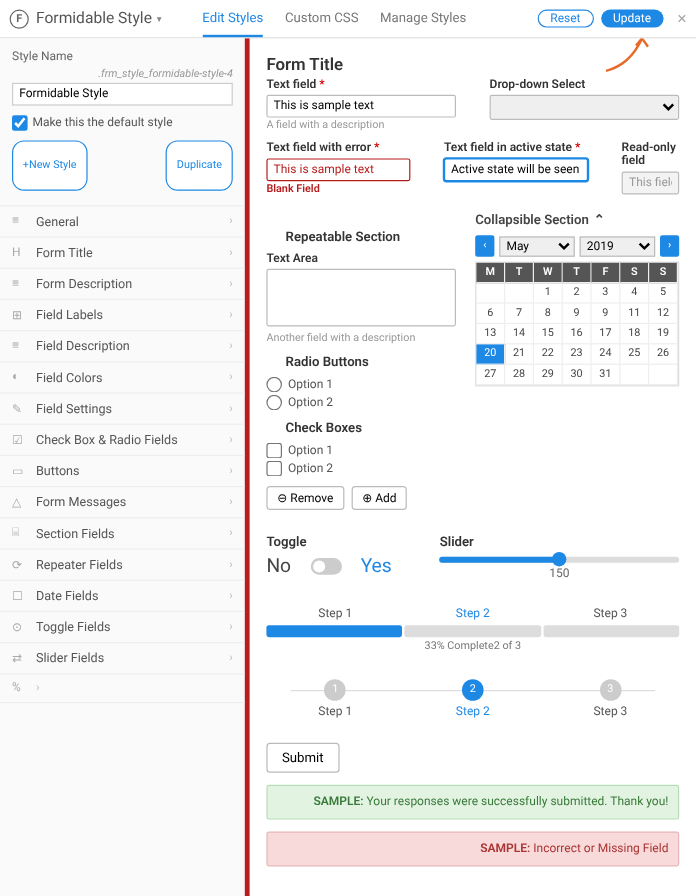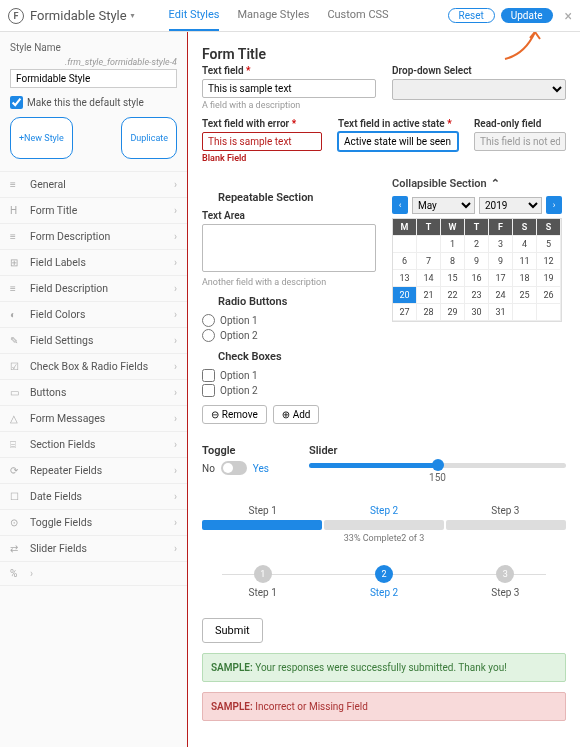--- a/index.html
+++ b/index.html
@@ -9,41 +9,41 @@
 .appname{font-size:13px;color:#555;margin-right:4px}
 .caret{font-size:8px;color:#888}
 .tabs{display:flex;margin-left:34px;gap:18px;flex:1}
 .tab{font-size:11px;color:#777;padding:8px 0;cursor:pointer}
 .tab.active{color:#1e88e5;border-bottom:2px solid #1e88e5}
 .hdrbtns{display:flex;gap:6px;align-items:center}
 .btn-reset{border:1px solid #1e88e5;color:#1e88e5;background:#fff;border-radius:10px;padding:1px 10px;font-size:10px;cursor:pointer}
 .btn-update{background:#1e88e5;color:#fff;border:none;border-radius:10px;padding:2px 10px;font-size:10px;cursor:pointer}
 .close-x{color:#aaa;font-size:14px;margin-left:6px;cursor:pointer}
 .layout{display:flex;height:calc(100% - 32px)}
-.sidebar{width:188px;border-right:1px solid #b91c1c;background:#fafafa;overflow-y:auto}
+.sidebar{width:208px;border-right:4px solid #b91c1c;background:#fafafa;overflow-y:auto}
 .sb-top{padding:10px 10px 4px}
 .sb-label{font-size:10px;color:#666}
 .sb-class{font-size:9px;color:#999;text-align:right;margin-top:4px;font-style:italic}
 .sb-input{width:100%;border:1px solid #ccc;padding:3px 5px;font-size:10px;margin-top:2px}
 .sb-chk{display:flex;align-items:center;gap:4px;margin-top:8px;font-size:10px;color:#555}
 .sb-chk input{accent-color:#1e88e5}
 .sb-actions{display:flex;justify-content:space-between;margin-top:8px}
 .newstyle{border:1px solid #1e88e5;color:#1e88e5;background:#fff;border-radius:10px;padding:15px 8px;font-size:9px;cursor:pointer}
 .dup{border:1px solid #1e88e5;color:#1e88e5;background:#fff;border-radius:10px;padding:1px 8px;font-size:9px;cursor:pointer}
 .navlist{margin-top:8px}
 .navitem{display:flex;align-items:center;padding:6px 10px;border-top:1px solid #eee;cursor:pointer;color:#555;font-size:10.5px}
 .navitem:last-child{border-bottom:1px solid #eee}
 .navicon{width:12px;margin-right:8px;color:#aaa;font-size:10px}
 .navlabel{flex:1}
 .navarrow{color:#bbb;font-size:10px}
 .main{flex:1;padding:14px 14px 14px 14px;overflow-y:auto;position:relative}
 .arrow-svg{position:absolute;top:-8px;right:30px;pointer-events:none}
 h2{font-size:14px;color:#333;font-weight:600;margin-bottom:3px}
 .desc{font-size:10px;color:#888;margin-bottom:12px}
-.row{display:flex;gap:16px;margin-bottom:8px}
+.row{display:flex;gap:28px;margin-bottom:8px}
 .fld{flex:1}
 .fld label{font-size:10px;color:#333;font-weight:600;display:block;margin-bottom:3px}
 .req{color:#c00}
 .fld input,.fld select,.ta{width:100%;border:1px solid #bbb;padding:3px 5px;font-size:10px;border-radius:2px}
 .hint{font-size:9px;color:#999;margin-top:2px}
 .err-label{color:#b71c1c}
 .err-input{border-color:#b71c1c!important;color:#b71c1c}
 .err-hint{color:#b71c1c;font-weight:600}
 .active-input{border-color:#1e88e5!important;box-shadow:0 0 0 1px #1e88e5}
 .ro-input{background:#f3f3f3;color:#999}
@@ -58,21 +58,21 @@
 .collapse-hdr{font-size:11px;font-weight:600;display:flex;align-items:center;gap:4px;margin-bottom:6px}
 .cal{width:170px;font-size:10px}
 .cal-hdr{display:flex;align-items:center;gap:4px;margin-bottom:4px}
 .cal-nav{background:#1e88e5;color:#fff;width:16px;height:18px;display:flex;align-items:center;justify-content:center;border-radius:2px;cursor:pointer;font-size:9px}
 .cal-sel{flex:1;border:1px solid #bbb;font-size:10px;padding:1px}
 .cal-grid{display:grid;grid-template-columns:repeat(7,1fr);border:1px solid #ddd}
 .cal-cell{text-align:center;padding:3px 0;border-right:1px solid #eee;border-bottom:1px solid #eee;font-size:9px}
 .cal-head{background:#555;color:#fff;font-weight:600}
 .cal-sel-day{background:#1e88e5;color:#fff}
 .toggle-row{display:flex;gap:40px;margin-top:20px}
-.toggle-wrap{display:flex;align-items:center;gap:6px;font-size:10px}
+.toggle-wrap{display:flex;align-items:center;gap:16px;font-size:16px}
 .toggle{width:26px;height:14px;background:#ccc;border-radius:7px;position:relative}
 .toggle::after{content:"";position:absolute;width:10px;height:10px;background:#fff;border-radius:50%;top:2px;left:2px}
 .slider-wrap{flex:1}
 .slider-track{height:5px;background:#ddd;border-radius:3px;position:relative;margin-top:6px}
 .slider-fill{height:100%;background:#1e88e5;width:50%;border-radius:3px}
 .slider-thumb{position:absolute;left:50%;top:-4px;width:12px;height:12px;background:#1e88e5;border-radius:50%;transform:translateX(-50%)}
 .slider-val{text-align:center;font-size:10px;color:#666;margin-top:4px}
 .steps{margin-top:22px}
 .step-labels{display:flex;font-size:10px;color:#555}
 .step-labels span{flex:1;text-align:center}
@@ -82,36 +82,36 @@
 .progseg.done{background:#1e88e5}
 .progmeta{display:flex;justify-content:center;font-size:9px;color:#777;margin-top:3px}
 .dots{display:flex;align-items:center;margin-top:22px;position:relative}
 .dotline{position:absolute;height:1px;background:#ddd;left:20px;right:20px;top:9px}
 .dot{flex:1;text-align:center;position:relative}
 .dotcircle{width:18px;height:18px;border-radius:50%;background:#ccc;color:#fff;display:inline-flex;align-items:center;justify-content:center;font-size:9px}
 .dotcircle.act{background:#1e88e5}
 .dotlabel{font-size:10px;color:#555;margin-top:4px}
 .dotlabel.act{color:#1e88e5}
 .submit{border:1px solid #bbb;background:#fff;padding:5px 12px;font-size:11px;border-radius:3px;margin-top:20px;cursor:pointer}
-.alert{padding:8px;text-align:left;font-size:10px;border-radius:2px;margin-top:10px}
+.alert{padding:8px;text-align:right;font-size:10px;border-radius:2px;margin-top:10px}
 .alert.ok{background:#e2f3e2;border:1px solid #b7ddb7;color:#3a7a3a}
 .alert.err{background:#f8dada;border:1px solid #e6b6b6;color:#a33}
 .alert b{font-weight:600}
 </style>
 </head>
 <body>
 
 <div class="topbar">
   <div class="logo">F</div>
   <span class="appname">Formidable Style</span>
   <span class="caret">▾</span>
   <div class="tabs">
     <span class="tab active">Edit Styles</span>
+    <span class="tab">Custom CSS</span>
     <span class="tab">Manage Styles</span>
-    <span class="tab">Custom CSS</span>
   </div>
   <div class="hdrbtns">
     <button class="btn-reset">Reset</button>
     <button class="btn-update">Update</button>
     <span class="close-x">×</span>
   </div>
 </div>
 
 <div class="layout">
   <div class="sidebar">

